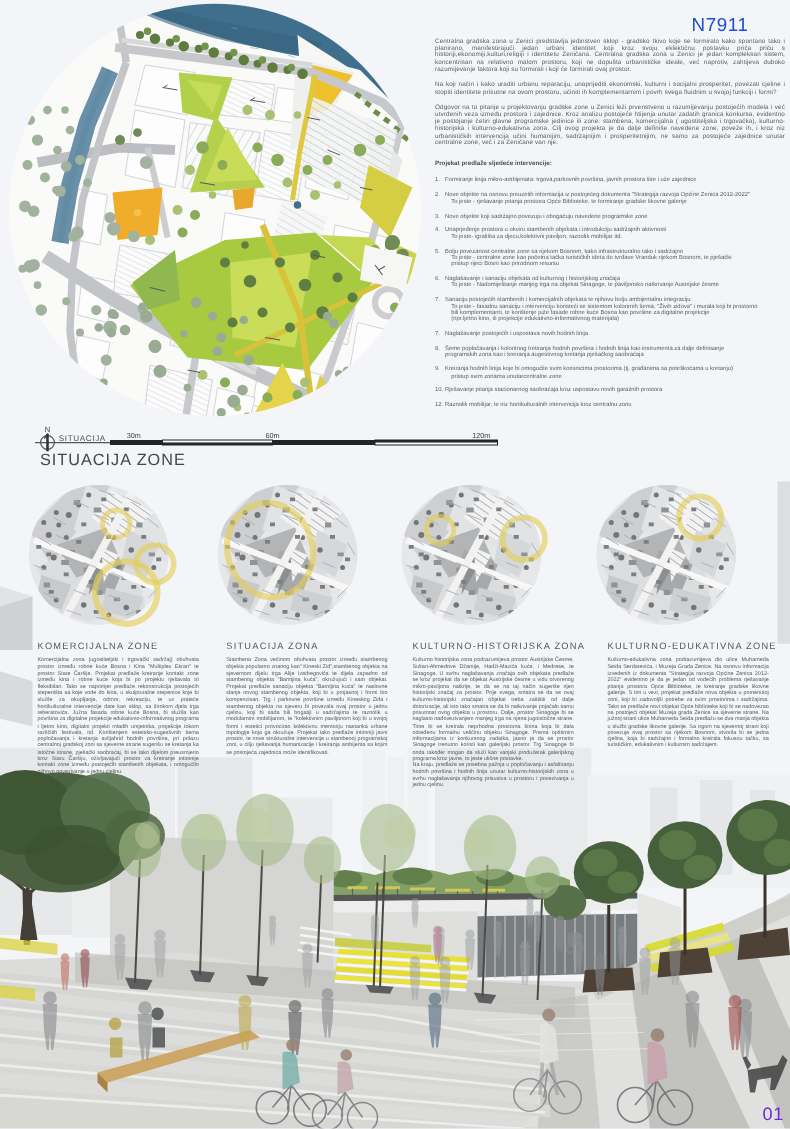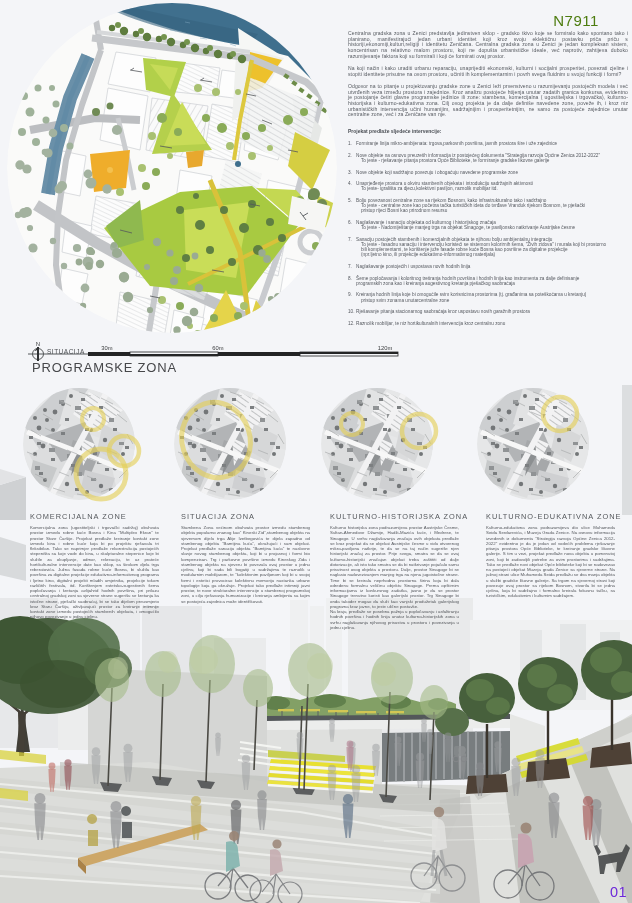--- a/index.html
+++ b/index.html
@@ -1,17 +1,17 @@
 <!DOCTYPE html>
 <html><head><meta charset="utf-8">
 <style>
 html,body{margin:0;padding:0}
 #page{position:relative;width:632px;height:903px;background:#f4f5f8;overflow:hidden;font-family:"Liberation Sans",sans-serif}
 .abs{position:absolute}
-#n79{left:536px;top:11.5px;width:80px;text-align:center;font-size:15px;color:#4d7c0f;letter-spacing:.5px}
+#n79{left:536px;top:11.5px;width:80px;text-align:center;font-size:15px;color:#1d4ed8;letter-spacing:.5px}
 .para{color:#565a60;font-size:5.05px;line-height:5.7px;text-align:justify;letter-spacing:.1px}
 #ptxt{left:348px;top:31px;width:280px}
 #ptxt p{margin:0 0 6.5px 0}
 #interv{left:348px;top:129px;width:282px;color:#565a60;font-size:4.7px;line-height:5.2px}
 #interv .h{font-weight:bold;font-size:5px;color:#4b4f55;margin-bottom:7px}
 #interv .it{margin-bottom:6.4px;position:relative;padding-left:8px}
 #interv .n{position:absolute;left:0;top:0}
 #interv .sub{padding-left:5px}
 #sitlbl{left:47px;top:348px;font-size:6.5px;color:#4b4e52;letter-spacing:.5px}
 #pz{left:32px;top:360px;font-size:13px;color:#46474a;letter-spacing:.8px}
@@ -319,21 +319,21 @@
 <rect x="102" y="14" width="88" height="4" fill="none" stroke="#232425" stroke-width="0.8"></rect>
 <rect x="102" y="16" width="88" height="2" fill="#232425"></rect>
 <rect x="190" y="14" width="82" height="4" fill="#232425"></rect>
 <rect x="272" y="14" width="98" height="4" fill="none" stroke="#232425" stroke-width="0.8"></rect>
 <rect x="272" y="14" width="98" height="2" fill="#232425"></rect>
 <text x="79" y="12" font-size="5.8" fill="#3c3e40" text-anchor="middle" font-family="Liberation Sans">30m</text>
 <text x="190" y="12" font-size="5.8" fill="#3c3e40" text-anchor="middle" font-family="Liberation Sans">60m</text>
 <text x="357" y="12" font-size="5.8" fill="#3c3e40" text-anchor="middle" font-family="Liberation Sans">120m</text>
 </svg>
 <div class="abs" id="sitlbl">SITUACIJA</div>
-<div class="abs" id="pz">PROGRAMSKE ZONA</div>
+<div class="abs" id="pz">SITUACIJA ZONE</div>
 
 <svg class="abs" id="zones" style="left:0;top:385px" width="632" height="200" viewBox="0 0 632 200">
 <defs>
 <clipPath id="zc">
           <circle cx="0" cy="0" r="56"></circle>
         </clipPath>
 <pattern id="gsteps" width="5" height="5" patternUnits="userSpaceOnUse" patternTransform="rotate(35)">
 <rect width="5" height="5" fill="#f2f2f3"></rect>
           <line x1="0" y1="0" x2="5" y2="0" stroke="#9fa2a4" stroke-width="1.2"></line>
         </pattern>

